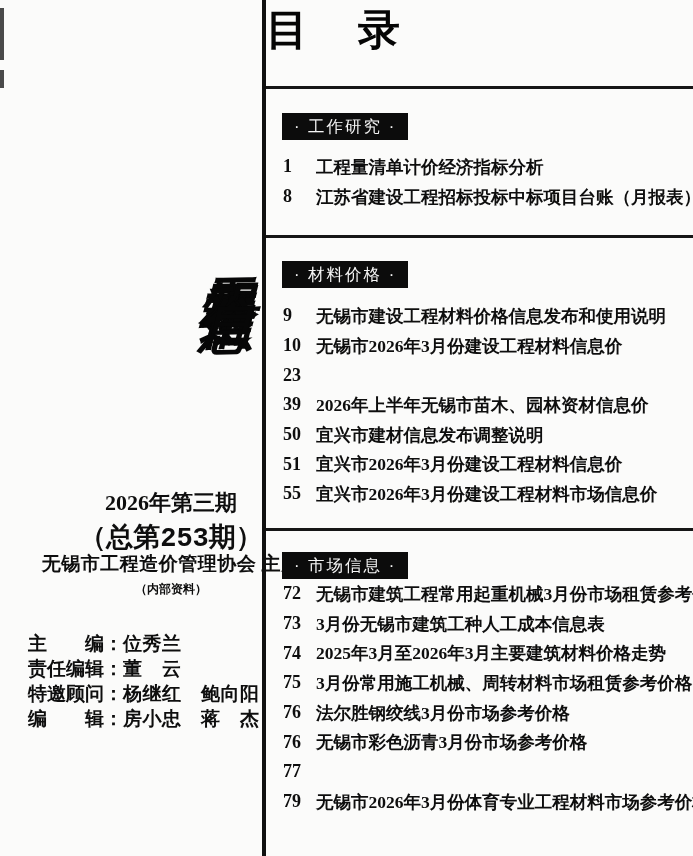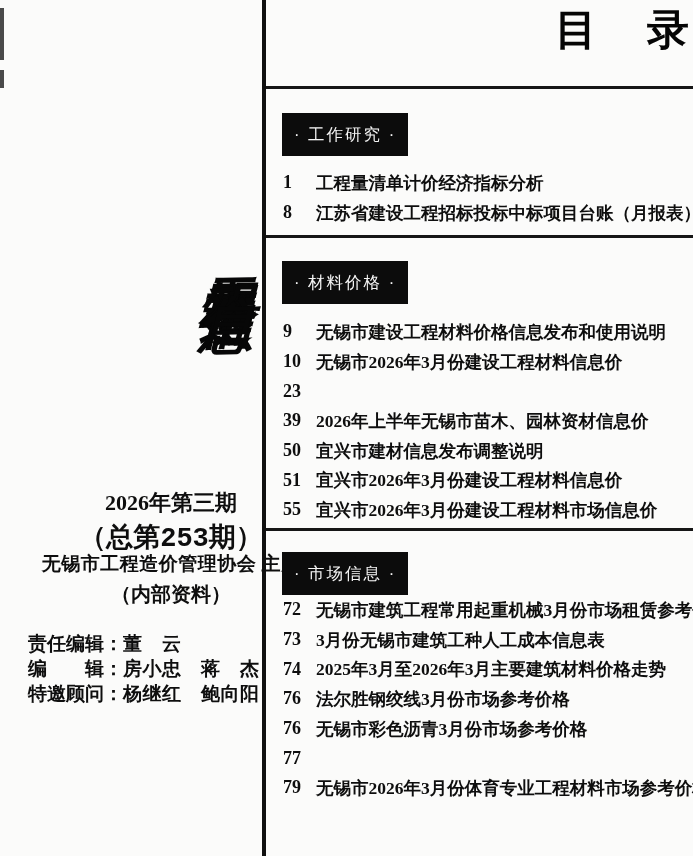--- a/index.html
+++ b/index.html
@@ -25,21 +25,21 @@
     transform: skewY(-1deg);
     color: #070707;
   }
   .issue-line {
     position: absolute; left: 0; width: 262px; text-align: center;
     font-weight: bold; white-space: nowrap; padding-left: 40px;
   }
   .issue-no      { top: 488px; font-size: 22px; }
   .issue-total   { top: 519px; font-size: 27px; font-family: Liberation Mono, monospace; }
   .organizer     { top: 551px; font-size: 19px; letter-spacing: 0.5px; text-align: center; }
-  .internal-note { top: 581px; font-size: 20px; }
+  .internal-note { top: 581px; font-size: 12px; }
 
   .editors {
     position: absolute; left: 28px; top: 631px; width: 230px;
   }
   .editor-row { height: 25px; line-height: 25px; font-size: 19px; white-space: nowrap; }
   .editor-label { font-weight: bold; }
   .editor-names { font-weight: bold; letter-spacing: 0.5px; }
 
   
   .edge-mark { position: absolute; left: 0; width: 4px; background: #2a2a2a; opacity: .85; }
@@ -50,39 +50,39 @@
   .v-divider {
     position: absolute; left: 262px; top: 0; width: 4px; height: 856px;
     background: #101010;
   }
 
   
   .toc-panel { position: absolute; left: 266px; top: 0; width: 427px; height: 856px; }
 
   .toc-title {
     position: absolute; top: 2px; left: 0; width: 427px;
-    text-align: right; font-size: 42px; font-weight: bold;
+    text-align: left; font-size: 42px; font-weight: bold;
     letter-spacing: 4px; color: #050505;
   }
 
   .h-rule { position: absolute; left: 0; width: 427px; height: 3px; background: #161616; }
   .rule-1 { top: 86px; }
   .rule-2 { top: 235px; }
   .rule-3 { top: 528px; }
 
   .toc-section { position: absolute; left: 0; width: 427px; }
   .sec-1 { top: 113px; }
   .sec-2 { top: 261px; }
   .sec-3 { top: 552px; }
 
   .hdr-box {
     display: inline-block; margin-left: 16px;
     background: #0c0c0c; color: #f5f5f5;
     height: 27px; line-height: 27px;
-    padding: 8px 12px; font-size: 16.5px; letter-spacing: 2px;
+    padding: 0 12px; font-size: 16.5px; letter-spacing: 2px;
     font-family: "Liberation Sans", "DejaVu Sans", sans-serif;
   }
   .sec-1 .items { margin-top: 12px; }
   .sec-2 .items { margin-top: 13px; }
   .sec-3 .items { }
 
   .item {
     display: flex; align-items: center;
     height: 29.7px; padding-left: 17px;
     font-weight: bold; font-size: 17.5px; white-space: nowrap;
@@ -101,27 +101,30 @@
 
     <div class="vertical-title">无锡工程造价信息</div>
 
     <div class="issue-line issue-no">2026年第三期</div>
     <div class="issue-line issue-total">（总第253期）</div>
     <div class="issue-line organizer">无锡市工程造价管理协会 主办</div>
     <div class="issue-line internal-note">（内部资料）</div>
 
     <div class="editors">
       <div class="editor-row">
+        <span class="editor-label">主　　编：</span><span class="editor-names">位秀兰</span>
+      </div>
+      <div class="editor-row">
         <span class="editor-label">责任编辑：</span><span class="editor-names">董　云</span>
       </div>
       <div class="editor-row">
+        <span class="editor-label">特邀顾问：</span><span class="editor-names">杨继红　鲍向阳</span>
+      </div>
+      <div class="editor-row">
         <span class="editor-label">编　　辑：</span><span class="editor-names">房小忠　蒋　杰</span>
-      </div>
-      <div class="editor-row">
-        <span class="editor-label">特邀顾问：</span><span class="editor-names">杨继红　鲍向阳</span>
       </div>
     </div>
   </div>
 
   <div class="v-divider"></div>
 
   <div class="toc-panel">
 
     <div class="toc-title">目　录</div>
 
@@ -185,20 +188,24 @@
         </div>
         <div class="item">
           <span class="pg">73</span>
           <span class="tt">3月份无锡市建筑工种人工成本信息表</span>
         </div>
         <div class="item">
           <span class="pg">74</span>
           <span class="tt">2025年3月至2026年3月主要建筑材料价格走势</span>
         </div>
         <div class="item">
+          <span class="pg">75</span>
+          <span class="tt">3月份常用施工机械、周转材料市场租赁参考价格</span>
+        </div>
+        <div class="item">
           <span class="pg">76</span>
           <span class="tt">法尔胜钢绞线3月份市场参考价格</span>
         </div>
         <div class="item">
           <span class="pg">76</span>
           <span class="tt">无锡市彩色沥青3月份市场参考价格</span>
         </div>
         <div class="item">
           <span class="pg">77</span>
         </div>

